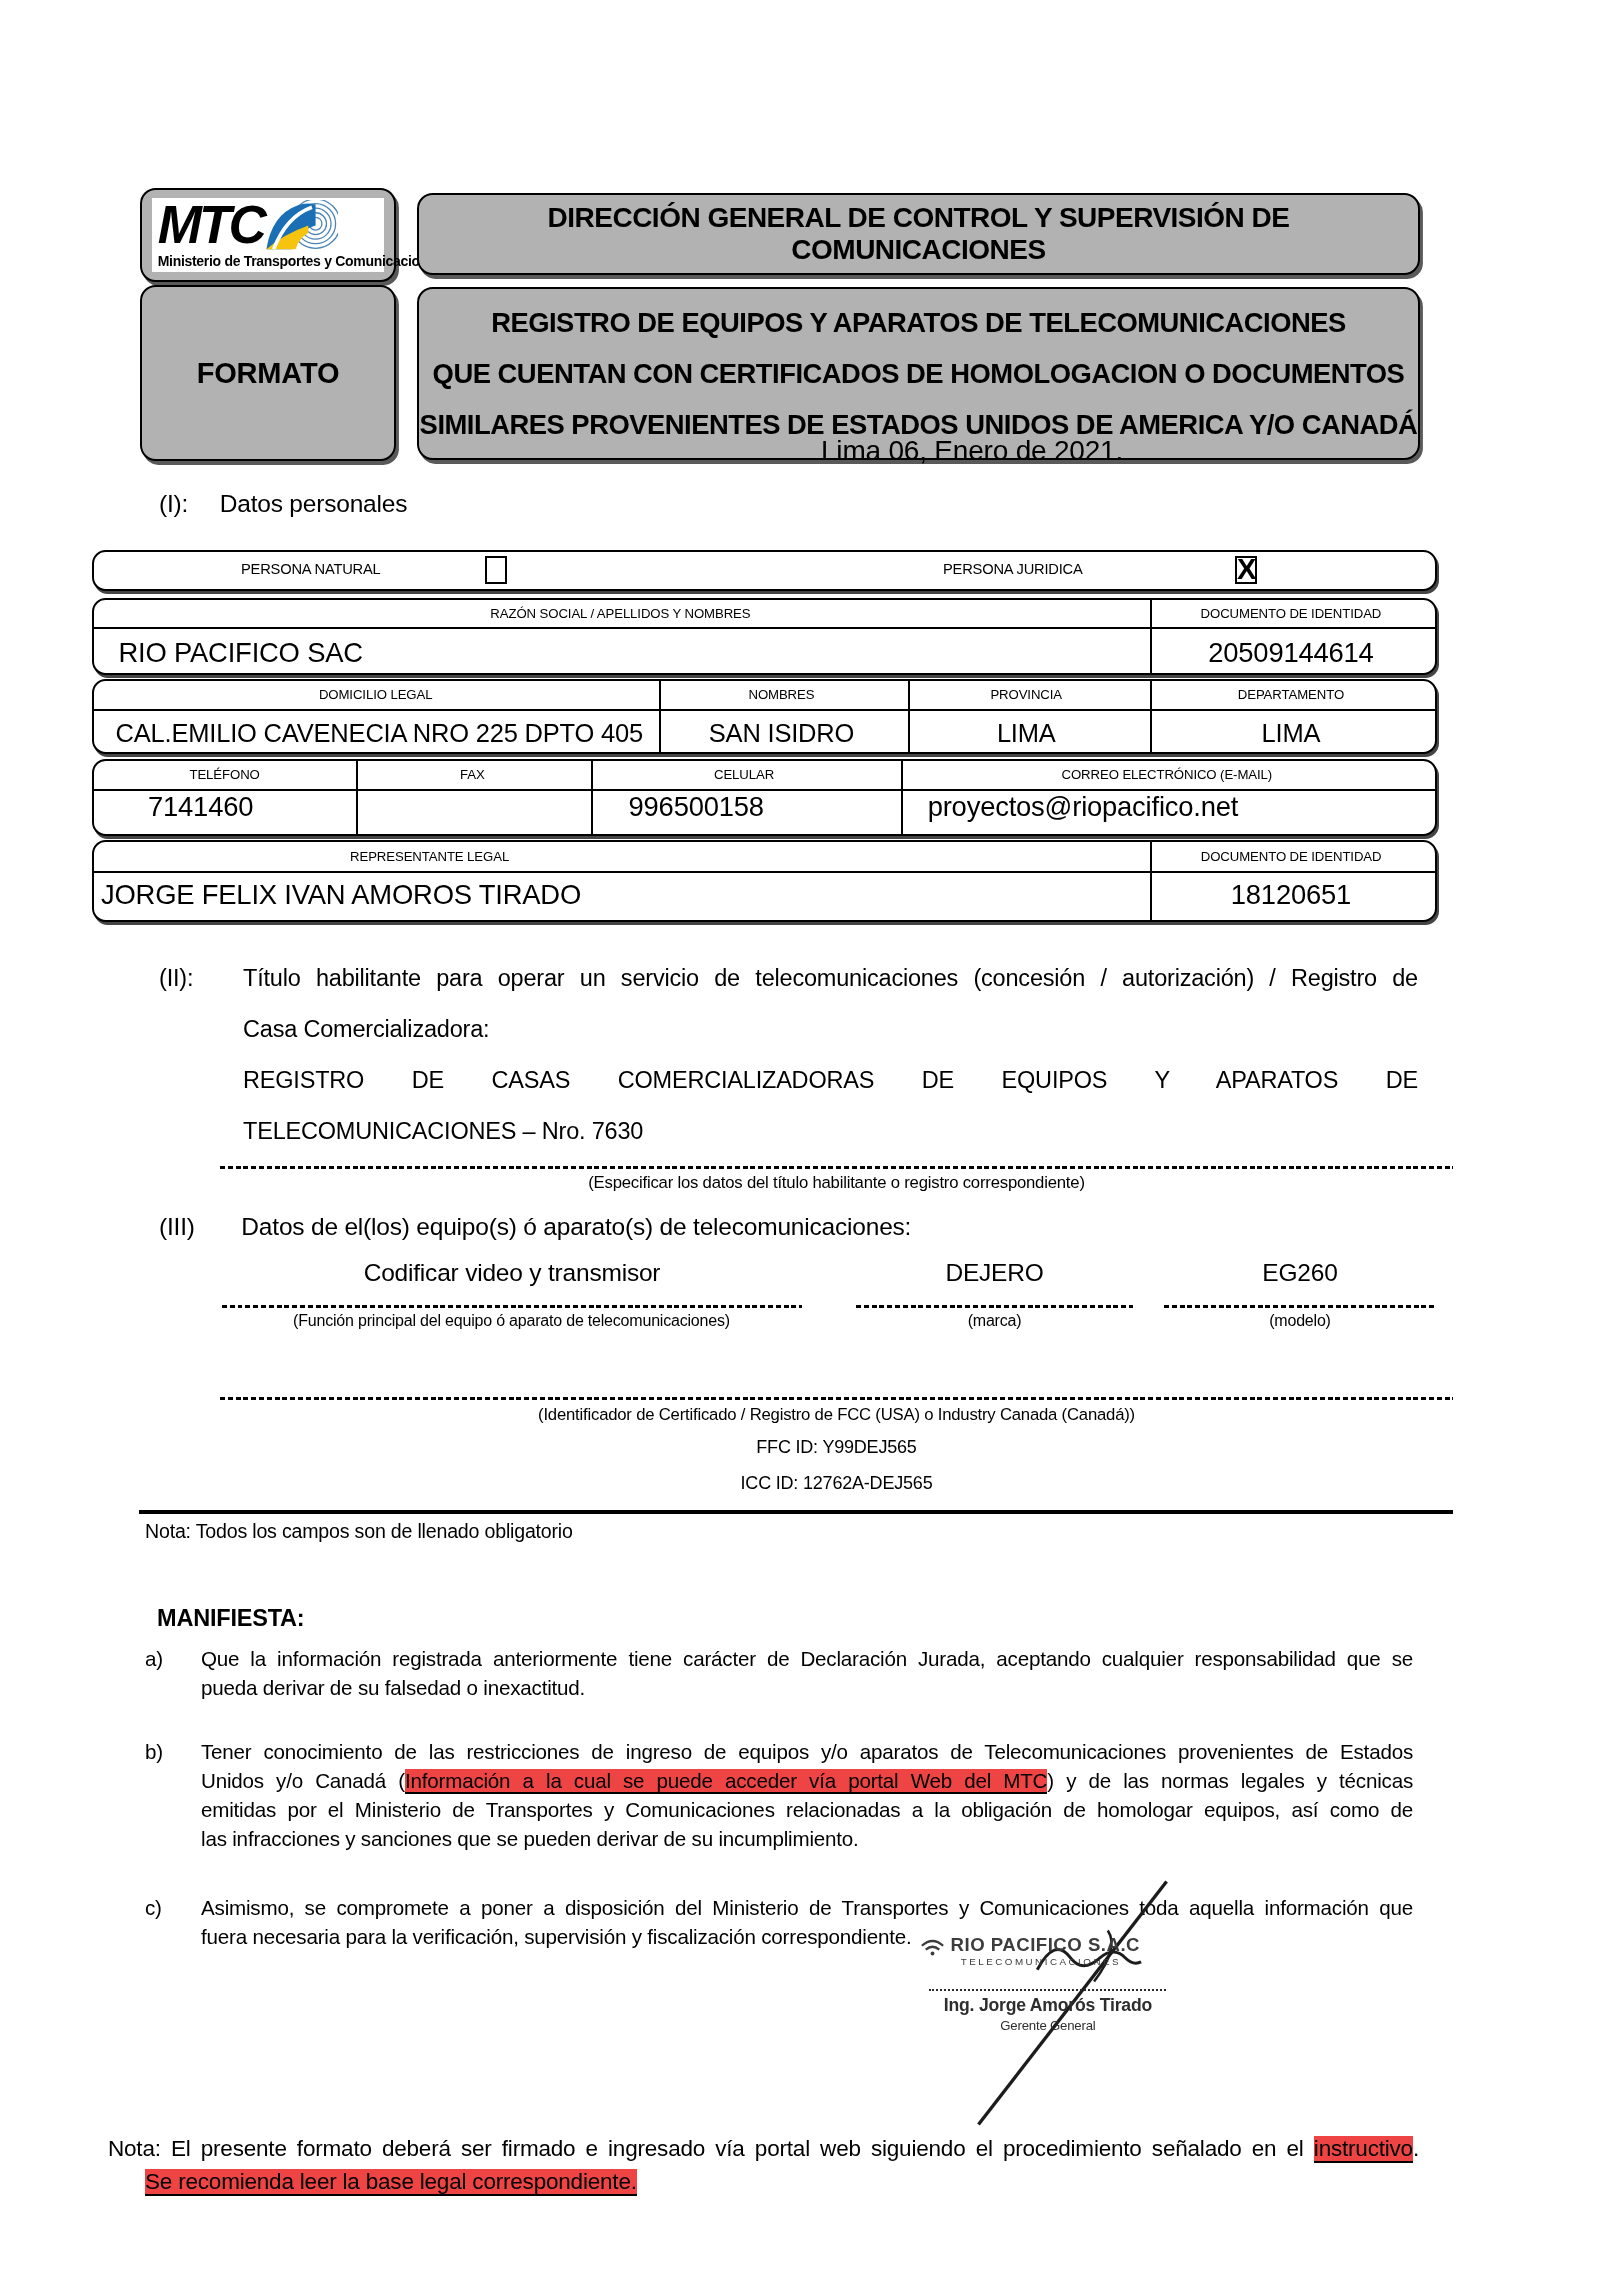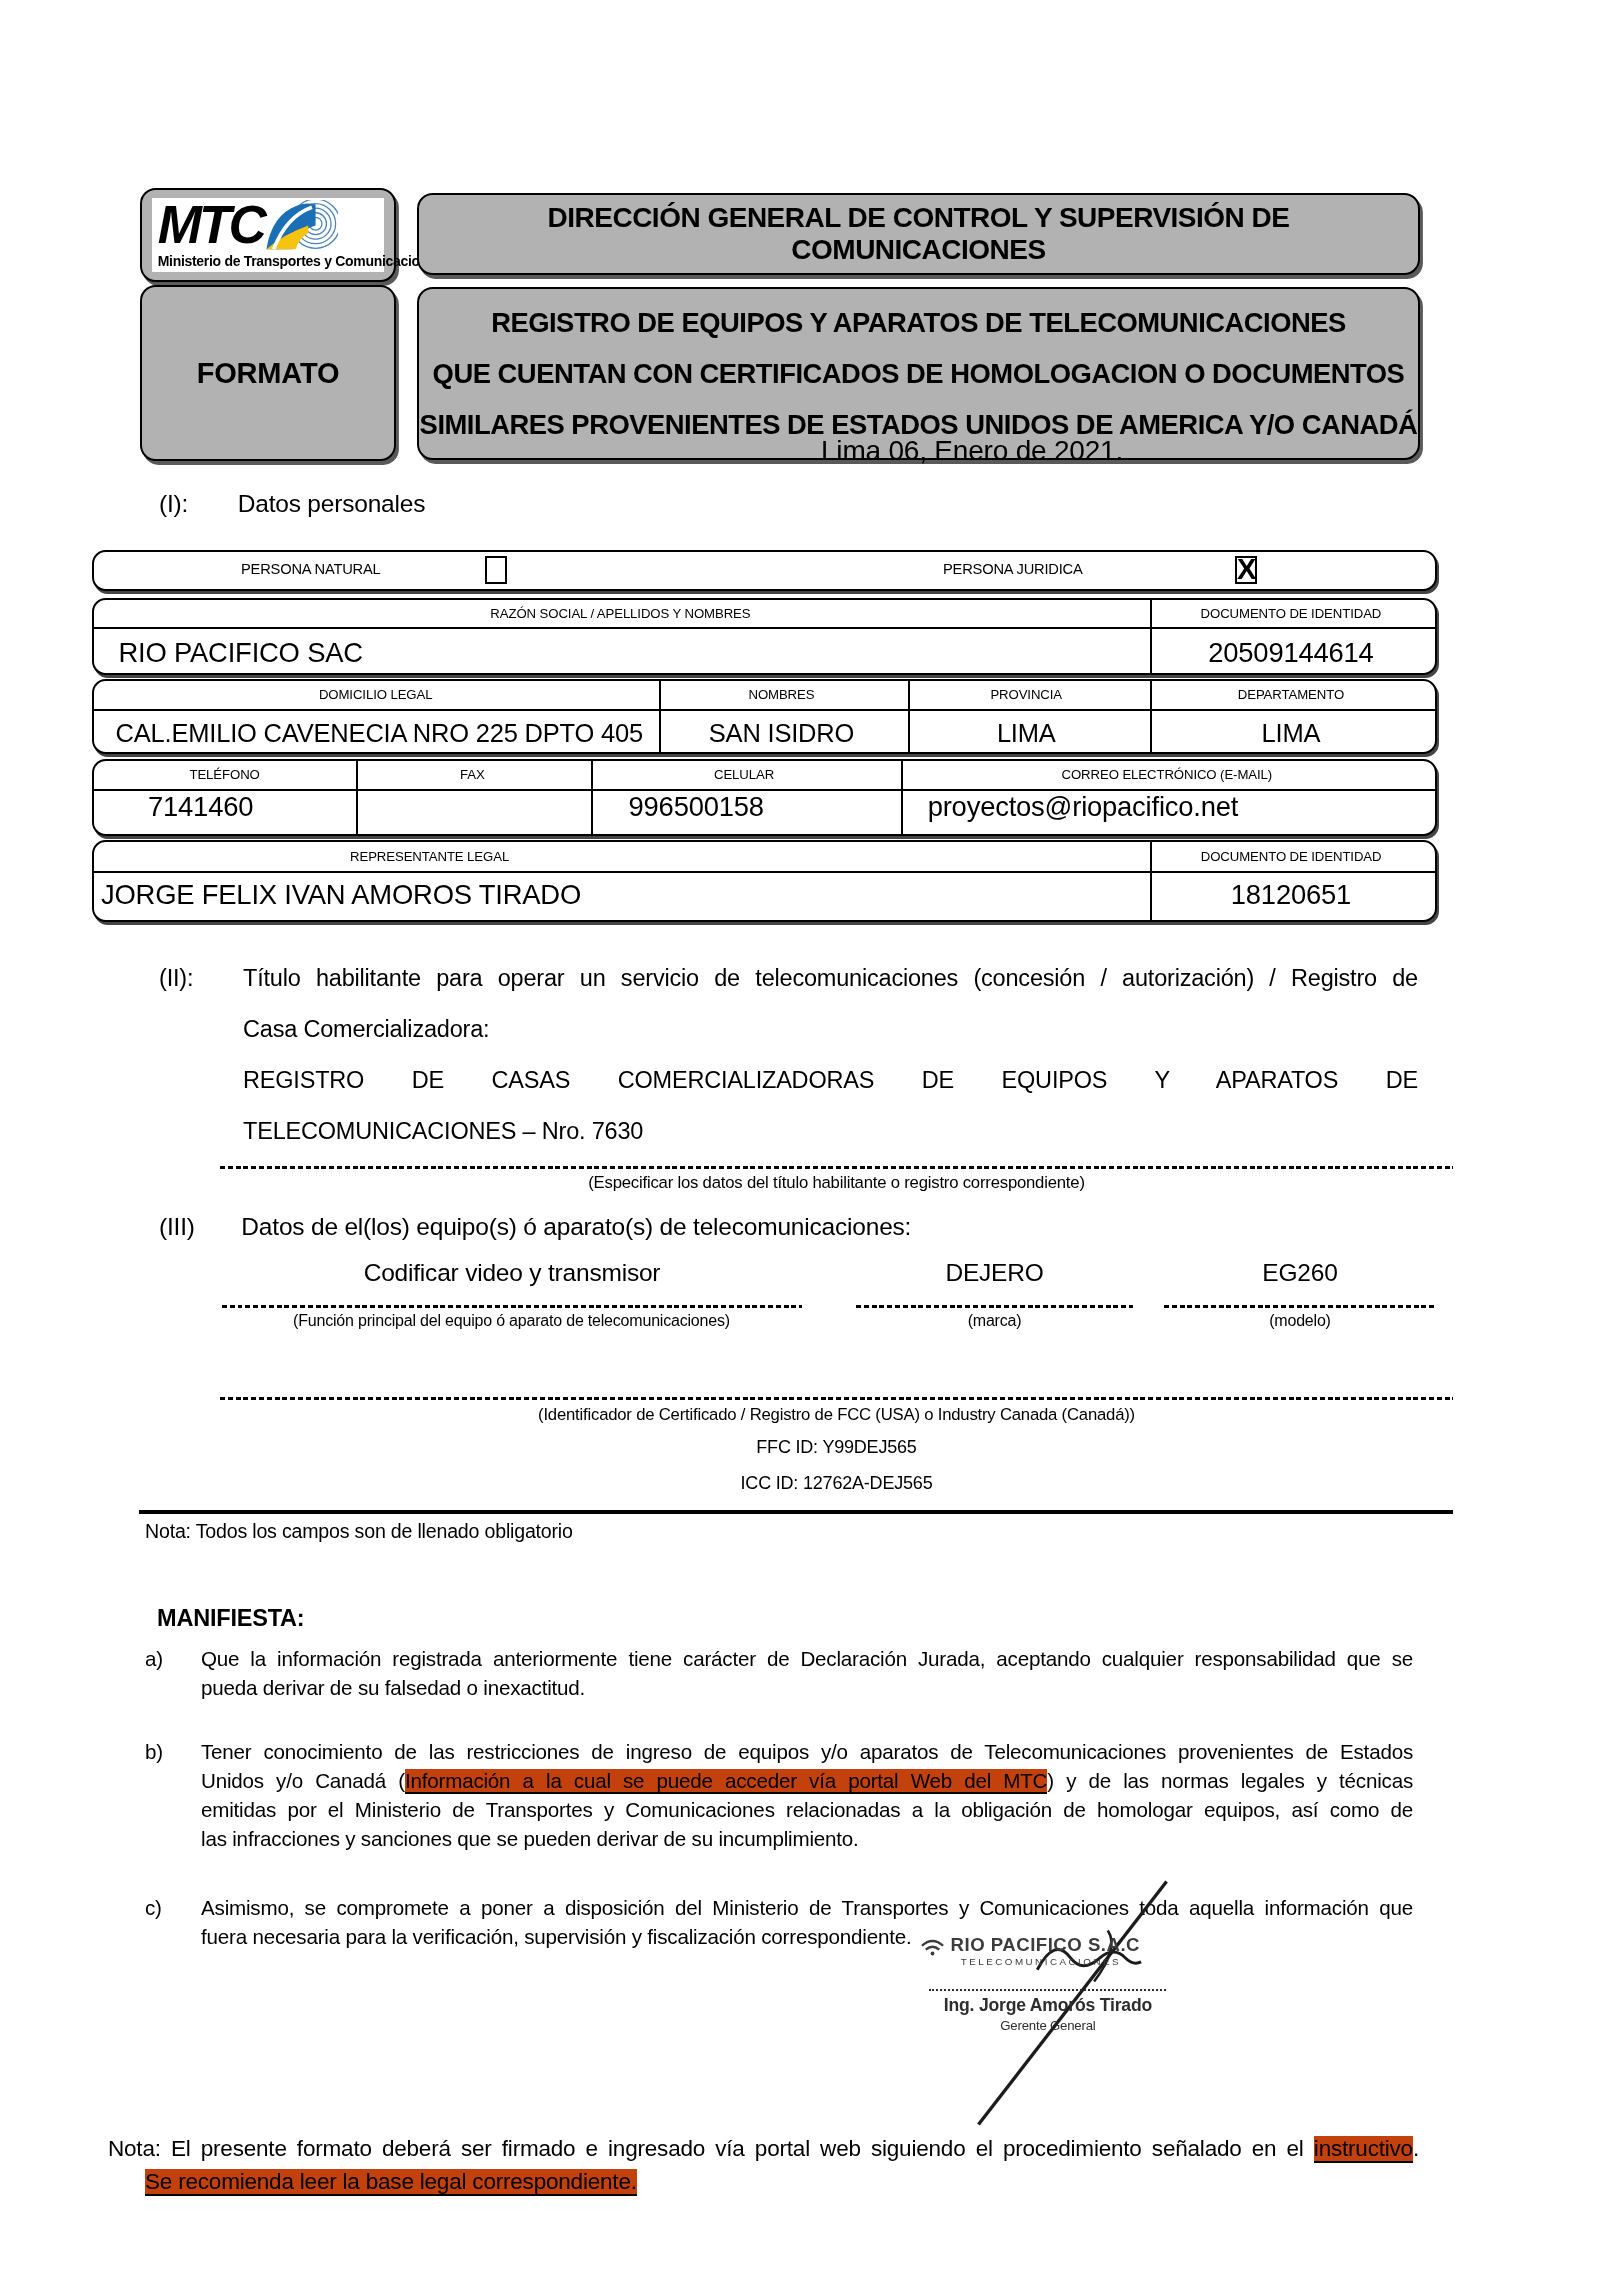--- a/index.html
+++ b/index.html
@@ -29,21 +29,21 @@
             font-size:29px;font-weight:bold;line-height:23.5px;text-align:center;overflow:visible;}
   .dash{position:absolute;height:2.9px;
         background:repeating-linear-gradient(90deg,#000 0 4.9px,transparent 4.9px 7.8px);}
   .caption{position:absolute;font-size:16.7px;text-align:center;}
   .jline{text-align:justify;text-align-last:justify;}
   .s2line{line-height:51px;font-size:23.5px;white-space:nowrap;}
   .s2line.j{white-space:normal;}
   .item{position:absolute;width:1268px;font-size:20.6px;line-height:29px;}
   .iletter{position:absolute;left:0;top:0;}
   .itext{margin-left:56px;}
-  .hl{background:#c2410c;border-bottom:2.9px solid #000;}
+  .hl{background:#ef4444;border-bottom:2.9px solid #000;}
   .footnote{font-size:22.5px;line-height:32px;}
   .sig-name{font-weight:bold;font-size:17.6px;color:#2e2e2e;text-align:center;}
   .sig-role{font-size:13.2px;color:#2e2e2e;text-align:center;}
   .stamp-main{font-weight:bold;font-size:18.6px;color:#3c3c3c;letter-spacing:0.5px;white-space:nowrap;}
   .stamp-sub{font-size:9.8px;color:#3c3c3c;letter-spacing:2.5px;margin-left:43px;}
 </style>
 </head>
 <body>
 
 <div id="page">
@@ -80,21 +80,21 @@
   <div class="gbox center" style="left:417px;top:287px;width:1003px;height:173px;flex-direction:column;">
     <div class="hdr-title2">REGISTRO DE  EQUIPOS Y APARATOS DE TELECOMUNICACIONES</div>
     <div class="hdr-title2">QUE CUENTAN CON CERTIFICADOS DE HOMOLOGACION  O DOCUMENTOS</div>
     <div class="hdr-title2">SIMILARES PROVENIENTES DE ESTADOS UNIDOS DE AMERICA Y/O CANADÁ</div>
   </div>
 
   <div class="abs" style="left:821px;top:435px;font-size:28px;">Lima 06, Enero de 2021.</div>
 
   <div class="abs" style="left:159px;top:490px;font-size:24.5px;">
     <span>(I):</span>
-    <span style="margin-left:43px;">Datos personales</span>
+    <span style="margin-left:25px;">Datos personales</span>
   </div>
 
   <div class="wbox" style="left:92px;top:550px;width:1345px;height:41px;">
     <span class="abs" style="left:147px;top:8.8px;font-size:14.7px;">PERSONA NATURAL</span>
     <span class="checkbox" style="left:391px;top:3.9px;"></span>
     <span class="abs" style="left:849px;top:8.8px;font-size:14.7px;">PERSONA JURIDICA</span>
     <span class="checkbox" style="left:1141px;top:3.9px;">X</span>
   </div>
 
   <div class="wbox" style="left:92px;top:598px;width:1345px;height:77px;">

